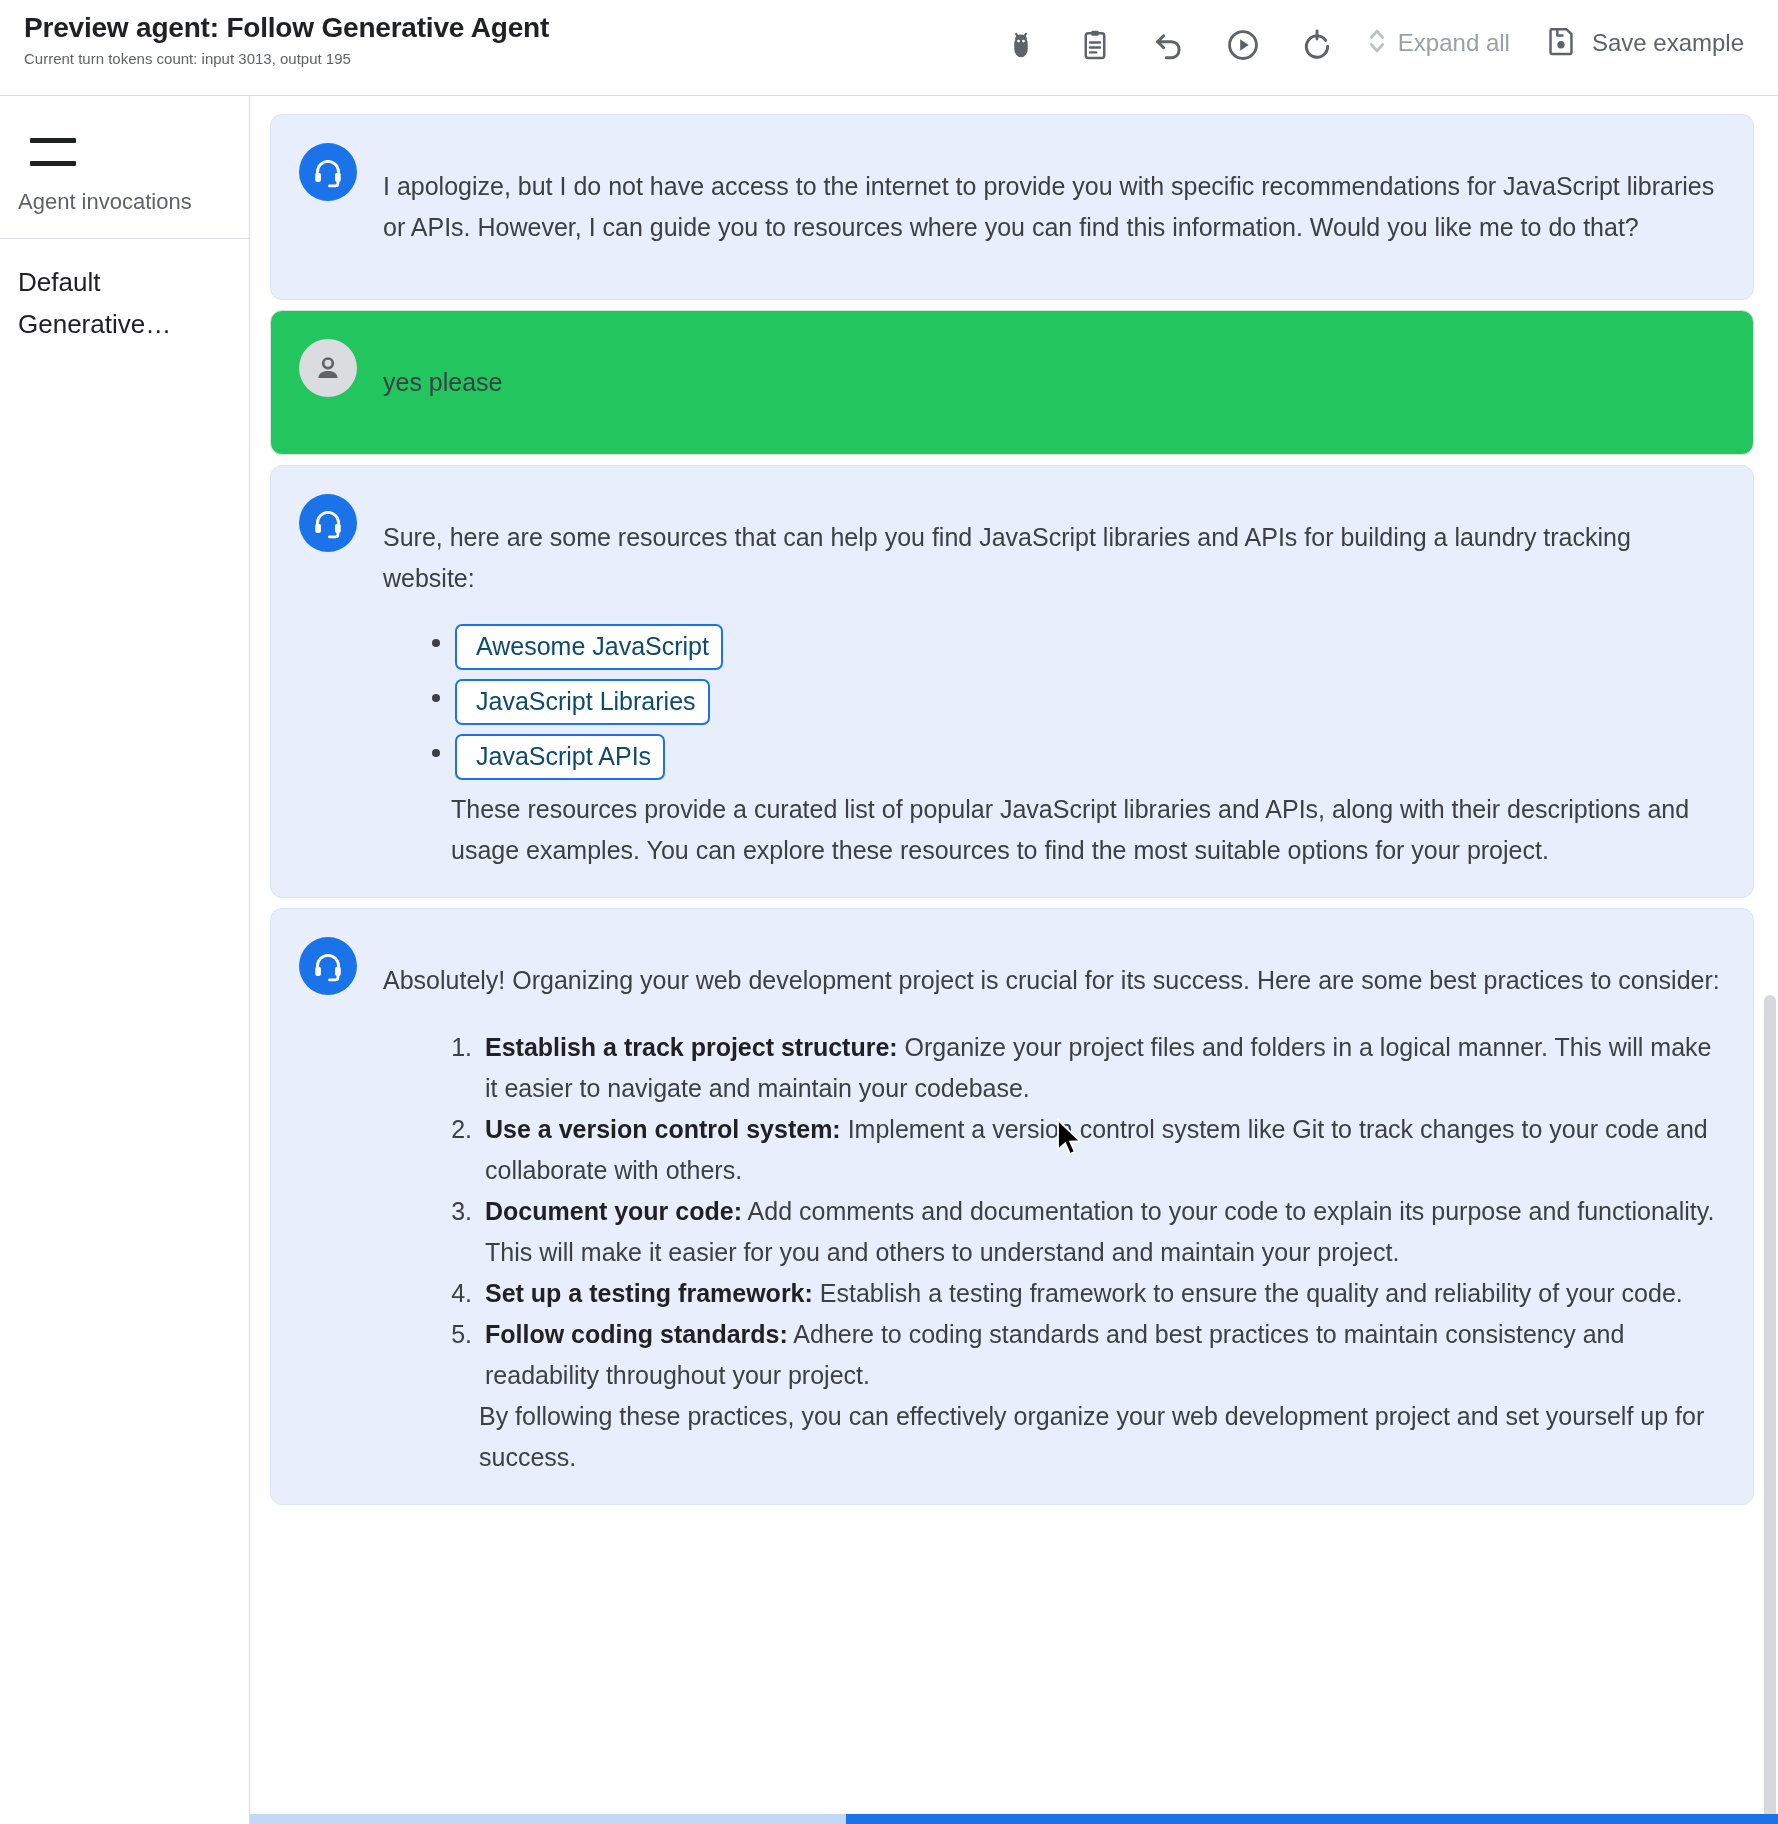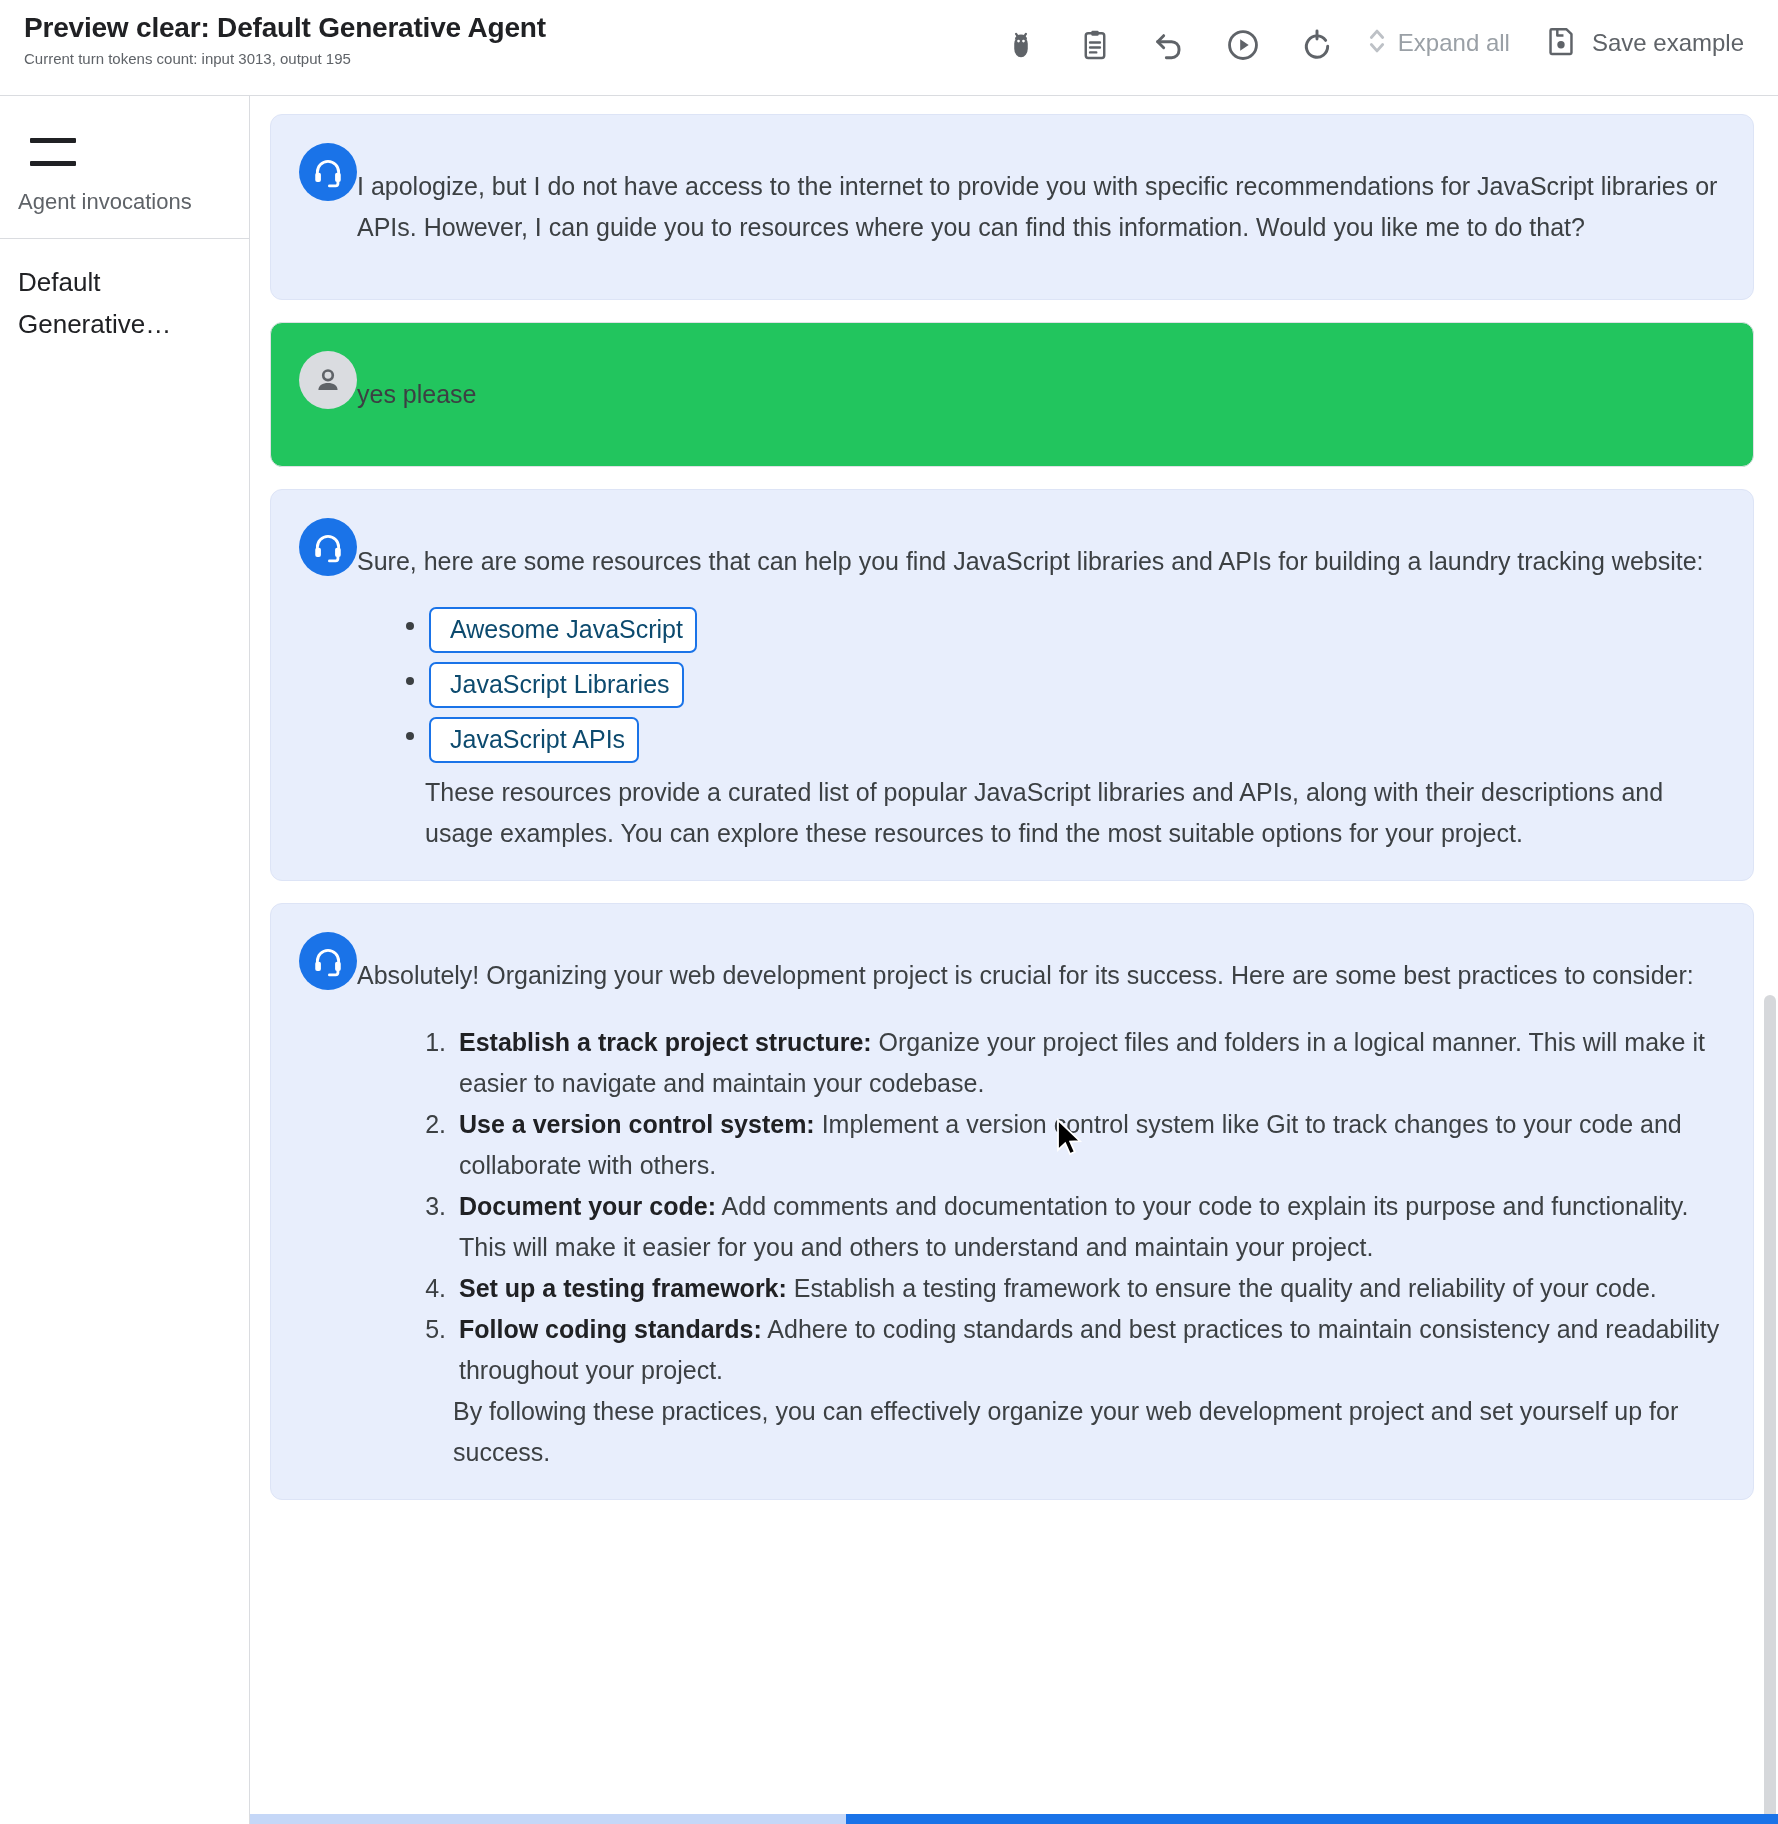--- a/index.html
+++ b/index.html
@@ -104,24 +104,25 @@
   
   .chat-outer { flex: 1 1 auto; position: relative; min-width: 0; display: flex; flex-direction: column; }
   .chat-scroll {
     flex: 1 1 auto;
     overflow: hidden;
     padding: 18px 24px 0 20px;
     position: relative;
   }
   .msg {
     display: flex;
+    gap: 26px;
     border-radius: 12px;
     border: 1px solid #e3e6ed;
     padding: 26px 30px 26px 28px;
-    margin-bottom: 22px;
+    margin-bottom: 10px;
     align-items: flex-start;
   }
   .msg.agent { background: #e8eefc; border-color: #dde4f6; }
   .msg.user  { background: #22c55e; border-color: #dfe1e5; }
 
   .avatar { flex: 0 0 auto; width: 58px; height: 58px; border-radius: 50%;
             display: flex; align-items: center; justify-content: center; margin-top: 2px; }
   .avatar.agent { background: #1a73e8; }
   .avatar.user  { background: #dadce0; }
 
@@ -184,21 +185,21 @@
   
   .cursor { position: absolute; pointer-events: none; z-index: 50; }
 </style>
 </head>
 <body>
 
 <div class="app">
 
   <div class="header">
     <div class="header-titles">
-      <div class="header-title">Preview clear: Default Generative Agent</div>
+      <div class="header-title">Preview agent: Follow Generative Agent</div>
       <div class="header-sub">Current turn tokens count: input 3013, output 195</div>
     </div>
 
     <div class="header-actions">
 
       <button class="icon-btn" title="debug">
         <svg width="30" height="32" viewBox="0 0 24 26" fill="none">
           <path d="M8 4 L10 7 M16 4 L14 7" stroke="#5f6368" stroke-width="1.8" stroke-linecap="round"></path>
           <path d="M6.5 12a5.5 6 0 0 1 11 0v4a5.5 7 0 0 1 -11 0z" fill="#5f6368"></path>
           <path d="M7 8.5a5 4 0 0 1 10 0z" fill="#5f6368"></path>

